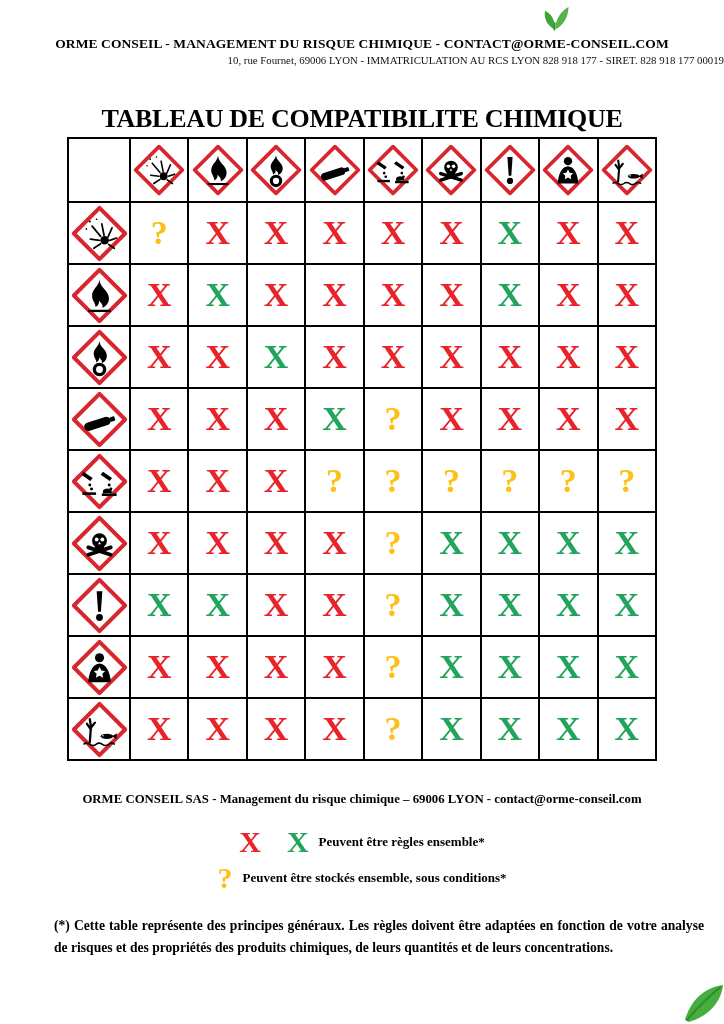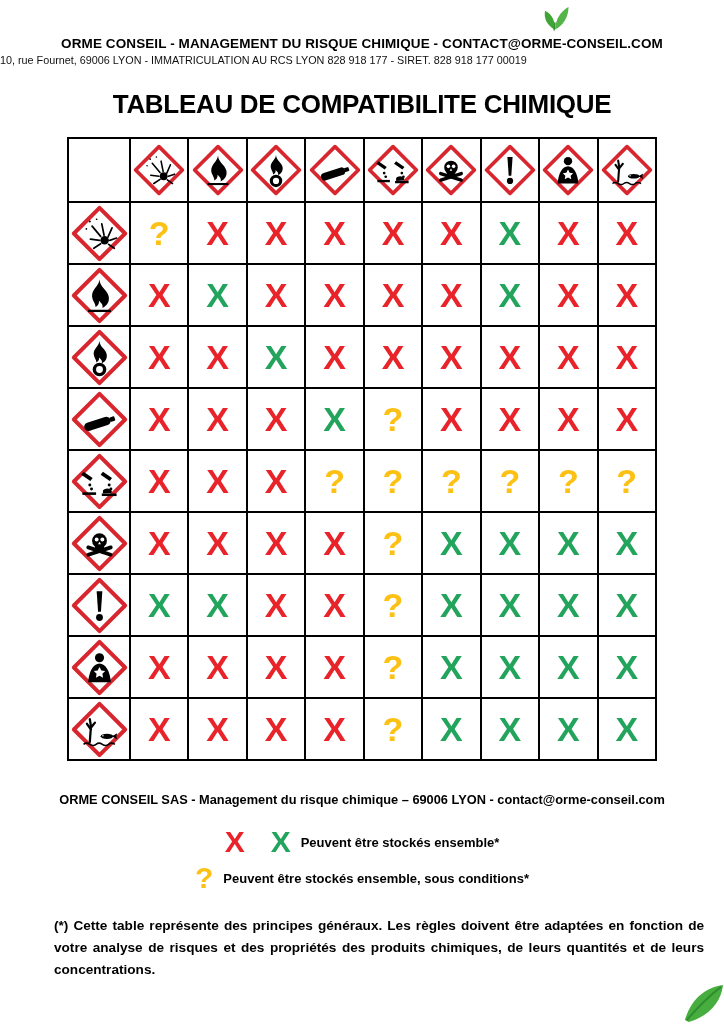--- a/index.html
+++ b/index.html
@@ -1,24 +1,24 @@
 <!DOCTYPE html>
 <html style="--red: #e8232a; --green: #22a45c; --yellow: #fcc114; --frame: #d8262e;"><head>
 <meta charset="utf-8">
 <style>
   html,body{margin:0;padding:0;background:#fff;}
   body{font-family:"Liberation Sans",sans-serif;color:#000;}
-  .page{position:relative;width:724px;height:1024px;background:#fff;overflow:hidden;}
+  .page{position:relative;width:724px;height:1024px;background:#fff;overflow:hidden;font-family:Liberation Serif, serif;}
 
   .hline1{position:absolute;top:36px;left:0;right:0;text-align:center;
           font-size:13.5px;font-weight:bold;letter-spacing:.1px;}
-  .hline2{position:absolute;top:54px;left:0;right:0;text-align:left;
+  .hline2{position:absolute;top:54px;left:0;right:0;text-align:right;
           font-size:10.8px;color:#111;}
   .title{position:absolute;top:88px;left:0;right:0;text-align:center;
-         font-size:26px;font-weight:800;letter-spacing:-.3px;margin:1px;}
+         font-size:26px;font-weight:800;letter-spacing:-.3px;margin:16px;}
 
   #grid{position:absolute;left:67px;top:137px;width:590px;
         border-collapse:collapse;table-layout:fixed;}
   #grid col.c0{width:62px;}
   #grid th,#grid td{border:2.6px solid #000;padding:0;text-align:center;
         vertical-align:middle;background:#fff;}
   #grid thead tr{height:64px;}
   #grid tbody tr{height:62px;}
 
   .picto{display:block;margin:0 auto;}
@@ -367,21 +367,21 @@
   </table>
 
   <div class="caption">ORME CONSEIL SAS  - Management du risque chimique – 69006 LYON - contact@orme-conseil.com</div>
 
   <div class="legend-row r1">
     <span class="legend-item">
       <span class="legend-mark mark no">X</span>
     </span>
     <span class="legend-item">
       <span class="legend-mark mark yes">X</span>
-      <span>Peuvent être stockés ensemble*</span>
+      <span>Peuvent être règles ensemble*</span>
     </span>
   </div>
   <div class="legend-row r2">
     <span class="legend-item">
       <span class="legend-mark mark cond">?</span>
       <span>Peuvent être stockés ensemble, sous conditions*</span>
     </span>
   </div>
 
   <p class="footnote">(*) Cette table représente des principes généraux. Les règles doivent être adaptées en fonction de votre analyse de risques et des propriétés des produits chimiques, de leurs quantités et de leurs concentrations.</p>

